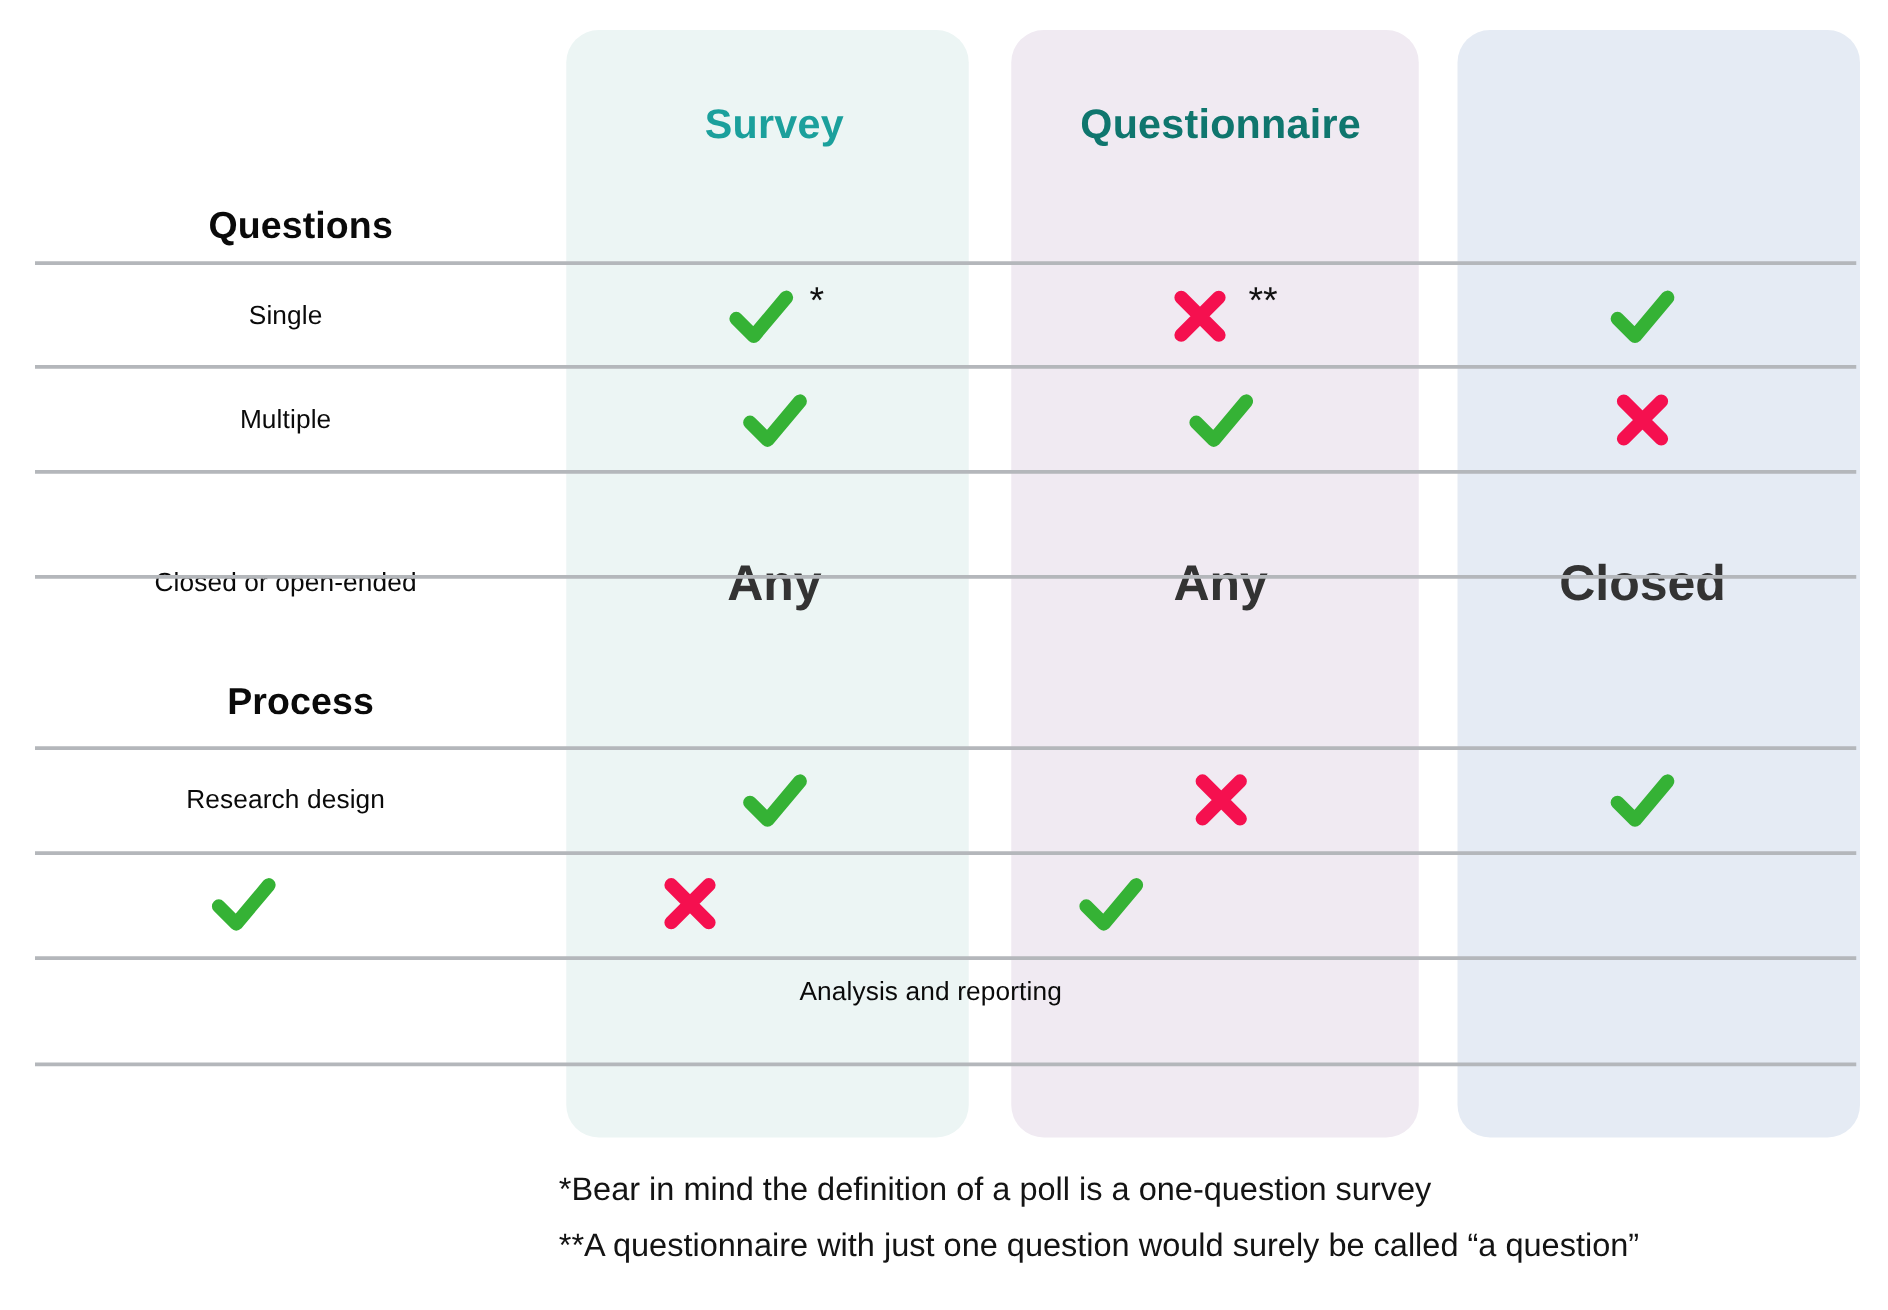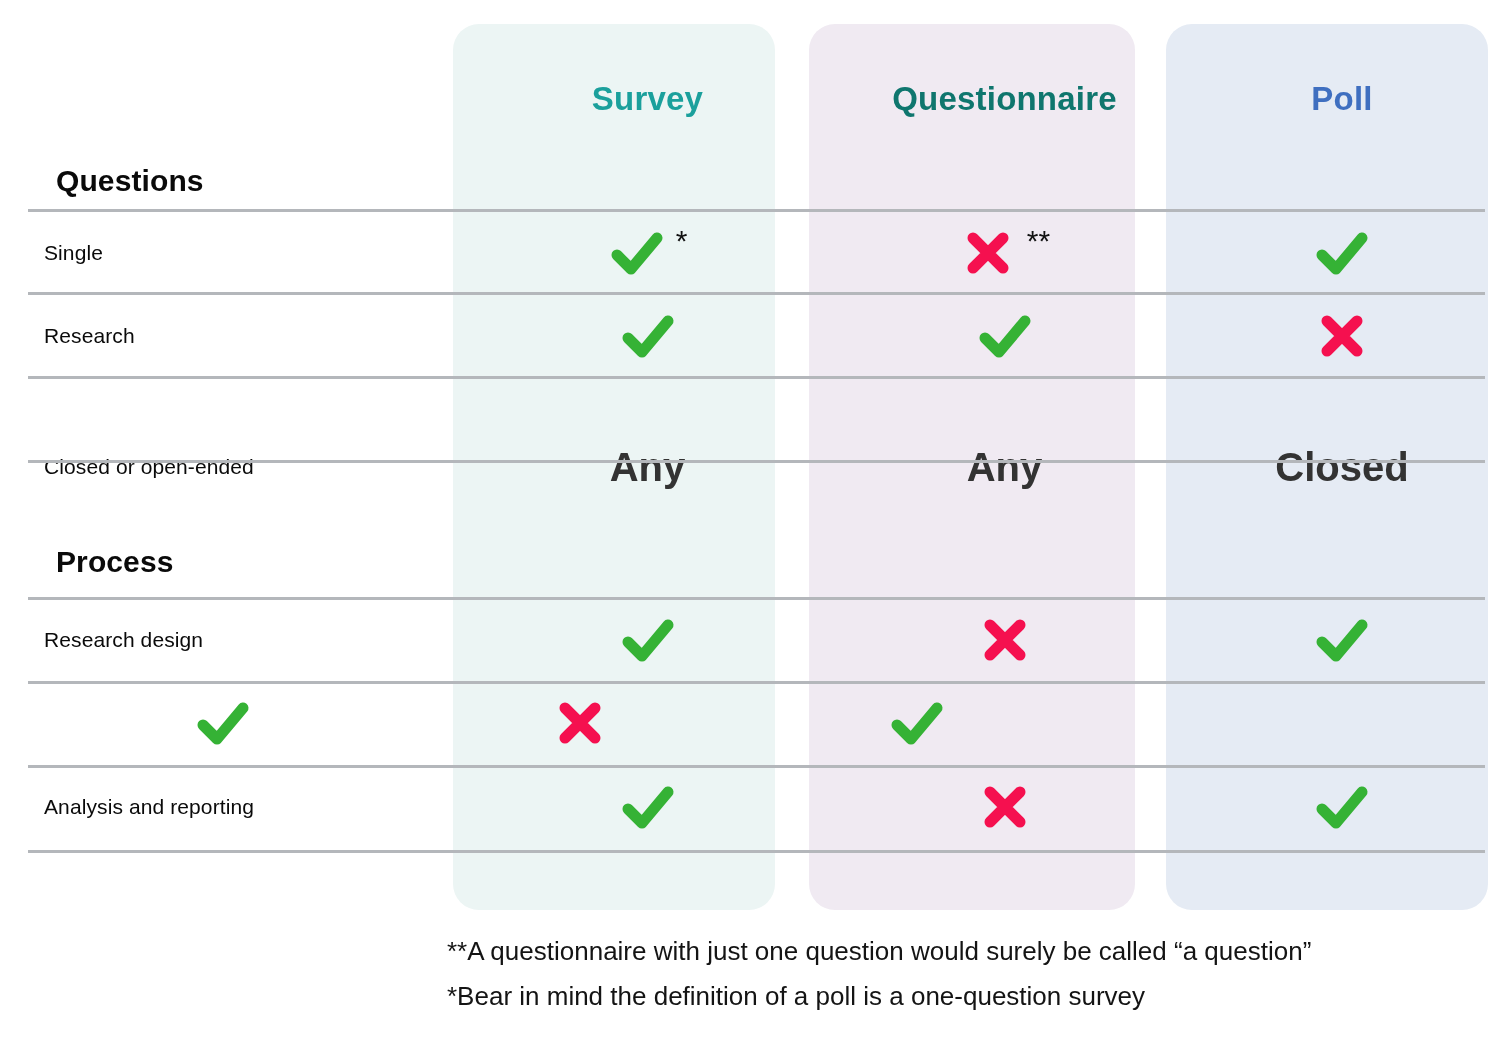--- a/index.html
+++ b/index.html
@@ -39,24 +39,25 @@
 
   
   .table {
     position: absolute;
     left: 0;
     top: 0;
     width: 1510px;
   }
   .row {
     position: absolute;
-    left: 44px;
+    left: 16px;
     width: 1457px;
     display: flex;
     align-items: center;
+    text-align: center;
   }
   .cell-label {
     width: 425px;
     flex: 0 0 425px;
     font-size: 21px;
     color: #0a0a0a;
     letter-spacing: 0.1px;
     white-space: nowrap;
   }
   .cell-label.section {
@@ -149,23 +150,20 @@
   </div>
 
   <div class="row" id="header-row" style="top:74px;height:50px;">
     <div class="cell-label"></div>
     <div class="cell-val c-survey">
       <span class="hdr" id="hdr-survey" style="color: rgb(27, 160, 156);">Survey</span>
     </div>
     <div class="cell-val c-questionnaire">
       <span class="hdr" id="hdr-questionnaire" style="color: #0f766e;">Questionnaire</span>
     </div>
-    <div class="cell-val c-poll">
-      <span class="hdr" id="hdr-poll" style="color: rgb(63, 111, 192);">Poll</span>
-    </div>
   </div>
 
   <div class="table" id="table-body">
       <div class="row" style="top: 156px; height: 50px;">
         <div class="cell-label section">Questions</div>
         <div class="cell-val c-survey"></div>
         <div class="cell-val c-questionnaire"></div>
         <div class="cell-val c-poll"></div>
       </div>
       <div class="divider" style="top: 209px;"></div>
@@ -196,21 +194,21 @@
             <span class="mark">
               <svg viewBox="0 0 58 58" xmlns="http://www.w3.org/2000/svg" aria-hidden="true">
                 <path d="M9 31 L23 45 L49 14" fill="none" stroke="#35b235" stroke-width="11" stroke-linecap="round" stroke-linejoin="round"></path>
               </svg>
             </span>
           </span>
         </div>
       </div>
       <div class="divider" style="top: 292px;"></div>
       <div class="row" style="top: 311px; height: 50px;">
-        <div class="cell-label">Research</div>
+        <div class="cell-label">Multiple</div>
         <div class="cell-val c-survey">
           <span class="mark-wrap">
             <span class="mark">
               <svg viewBox="0 0 58 58" xmlns="http://www.w3.org/2000/svg" aria-hidden="true">
                 <path d="M9 31 L23 45 L49 14" fill="none" stroke="#35b235" stroke-width="11" stroke-linecap="round" stroke-linejoin="round"></path>
               </svg>
             </span>
           </span>
         </div>
         <div class="cell-val c-questionnaire">
@@ -307,21 +305,21 @@
           <span class="mark-wrap">
             <span class="mark">
               <svg viewBox="0 0 58 58" xmlns="http://www.w3.org/2000/svg" aria-hidden="true">
                 <path d="M9 31 L23 45 L49 14" fill="none" stroke="#35b235" stroke-width="11" stroke-linecap="round" stroke-linejoin="round"></path>
               </svg>
             </span>
           </span>
         </div>
       </div>
       <div class="divider" style="top: 765px;"></div>
-      <div class="row" style="top: 782px; height: 50px;">
+      <div class="row" style="top: 782px; height: 50px; flex-direction: column;">
         <div class="cell-label">Analysis and reporting</div>
         <div class="cell-val c-survey">
           <span class="mark-wrap">
             <span class="mark">
               <svg viewBox="0 0 58 58" xmlns="http://www.w3.org/2000/svg" aria-hidden="true">
                 <path d="M9 31 L23 45 L49 14" fill="none" stroke="#35b235" stroke-width="11" stroke-linecap="round" stroke-linejoin="round"></path>
               </svg>
             </span>
           </span>
         </div>
@@ -341,17 +339,17 @@
                 <path d="M9 31 L23 45 L49 14" fill="none" stroke="#35b235" stroke-width="11" stroke-linecap="round" stroke-linejoin="round"></path>
               </svg>
             </span>
           </span>
         </div>
       </div>
       <div class="divider" style="top: 850px;"></div>
     </div>
 
   <div class="footnotes" id="footnotes">
+    <div class="footnote">*Bear in mind the definition of a poll is a one-question survey</div>
     <div class="footnote">**A questionnaire with just one question would surely be called “a question”</div>
-    <div class="footnote">*Bear in mind the definition of a poll is a one-question survey</div>
   </div>
 
 </div>
 
 </body></html>

